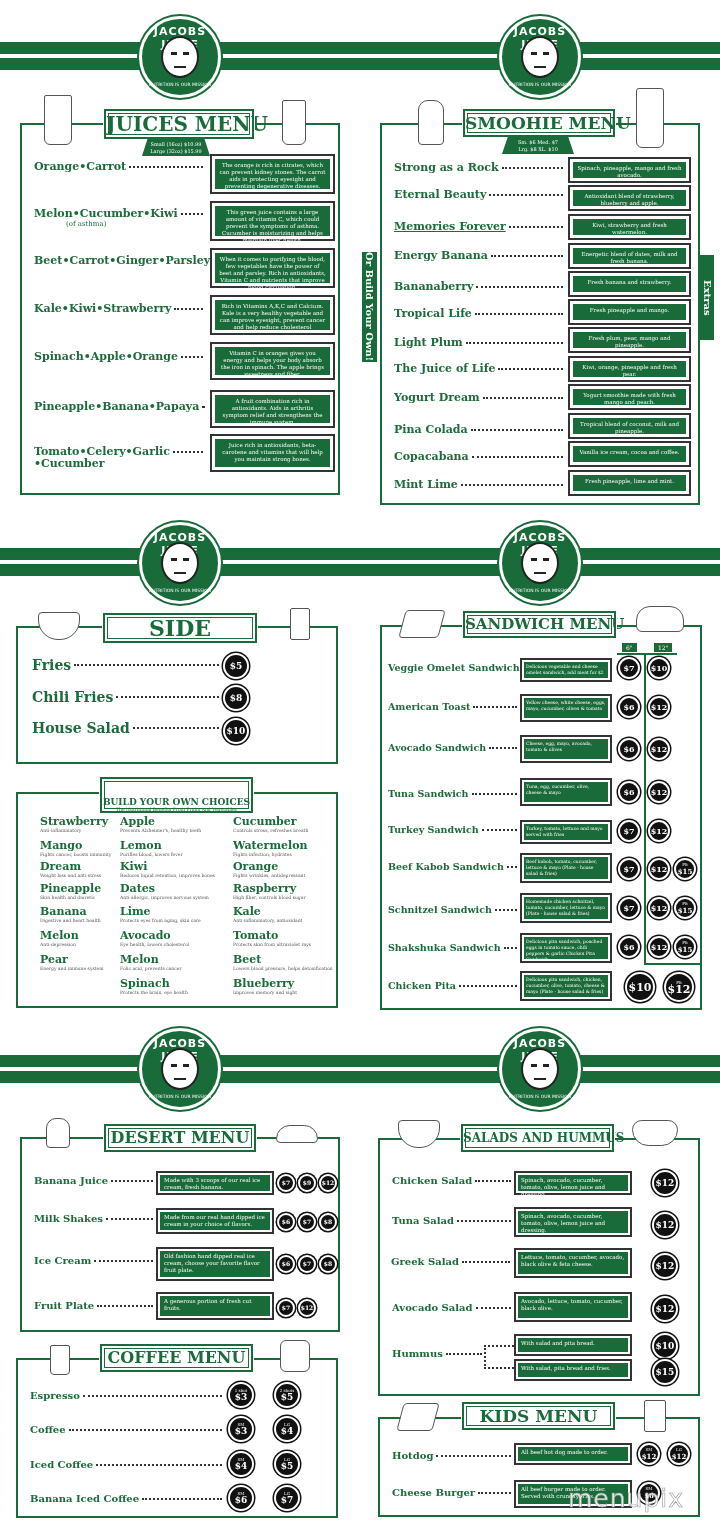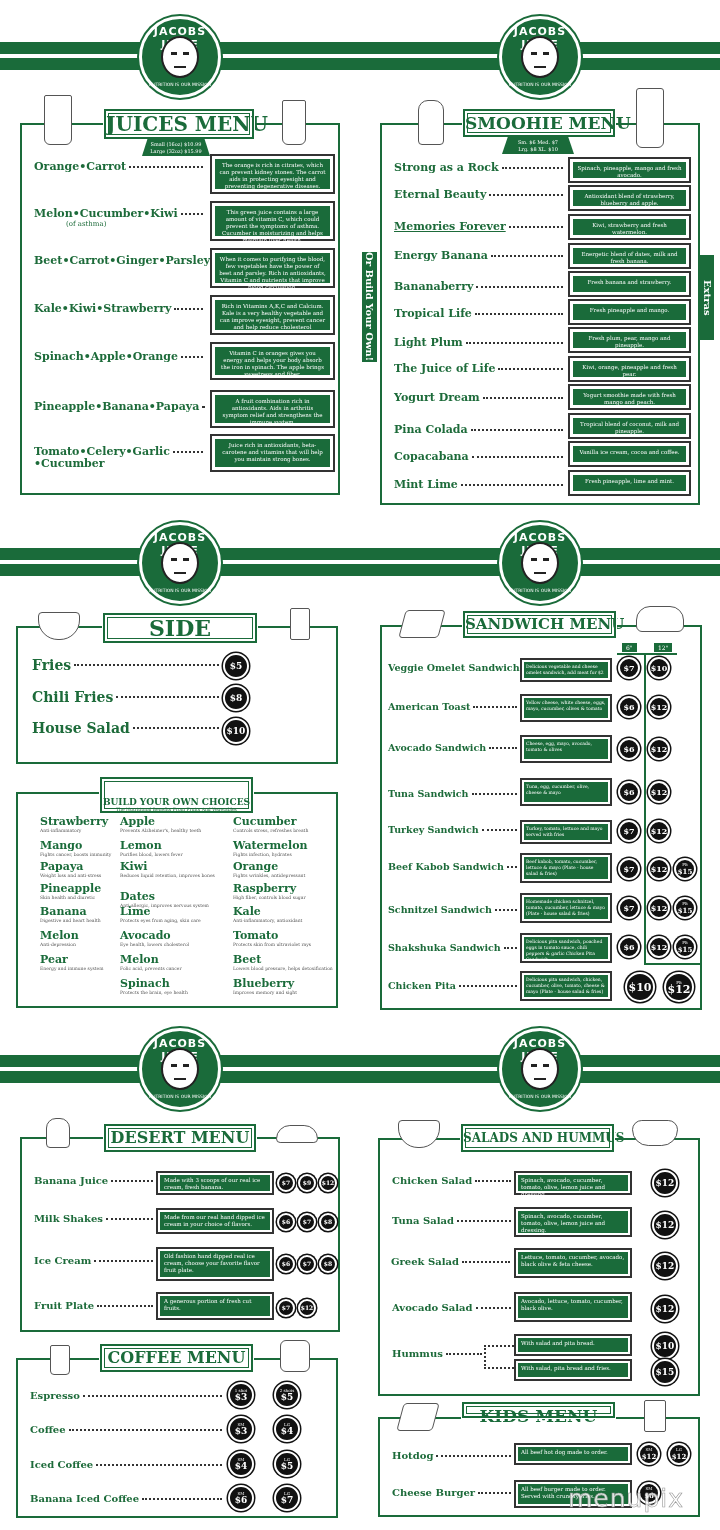--- a/index.html
+++ b/index.html
@@ -275,21 +275,21 @@
 
 <div class="choice" style="left:40px;top:816px;">
     <div class="cn">Strawberry</div>
     <div class="cd">Anti-inflammatory</div>
   </div>
 <div class="choice" style="left:40px;top:840px;">
     <div class="cn">Mango</div>
     <div class="cd">Fights cancer, boosts immunity</div>
   </div>
 <div class="choice" style="left:40px;top:861px;">
-    <div class="cn">Papaya</div>
+    <div class="cn">Dream</div>
     <div class="cd">Weight loss and anti-stress</div>
   </div>
 <div class="choice" style="left:40px;top:883px;">
     <div class="cn">Pineapple</div>
     <div class="cd">Skin health and diuretic</div>
   </div>
 <div class="choice" style="left:40px;top:906px;">
     <div class="cn">Banana</div>
     <div class="cd">Digestive and heart health</div>
   </div>
@@ -307,21 +307,21 @@
     <div class="cd">Prevents Alzheimer's, healthy teeth</div>
   </div>
 <div class="choice" style="left:120px;top:840px;">
     <div class="cn">Lemon</div>
     <div class="cd">Purifies blood, lowers fever</div>
   </div>
 <div class="choice" style="left:120px;top:861px;">
     <div class="cn">Kiwi</div>
     <div class="cd">Reduces liquid retention, improves bones</div>
   </div>
-<div class="choice" style="left:120px;top:883px;margin-top:8px;">
+<div class="choice" style="left:120px;top:883px;">
     <div class="cn">Dates</div>
     <div class="cd">Anti-allergic, improves nervous system</div>
   </div>
 <div class="choice" style="left:120px;top:906px;">
     <div class="cn">Lime</div>
     <div class="cd">Protects eyes from aging, skin care</div>
   </div>
 <div class="choice" style="left:120px;top:930px;">
     <div class="cn">Avocado</div>
     <div class="cd">Eye health, lowers cholesterol</div>
@@ -639,21 +639,21 @@
   </div>
 <div class="price" style="left:652px;top:1333px;">$10</div>
 <div class="desc left" style="left:514px;top:1359px;width:118px;height:22px;padding:2px;">
     <span style="font-size:5.5px;padding:2px 3px;">With salad, pita bread and fries.</span>
   </div>
 <div class="price" style="left:652px;top:1359px;">$15</div>
 
 <div class="frame" style="left:378px;top:1417px;width:322px;height:100px;"></div>
 <div class="icon" style="left:400px;top:1403px;width:36px;height:28px;border-radius:4px;transform:skewX(-15deg);"></div>
 <div class="icon" style="left:644px;top:1400px;width:22px;height:32px;border-radius:2px;"></div>
-<div class="title" style="left:462px;top:1402px;width:153px;height:16px;font-size:17px;line-height:24px;">KIDS MENU</div>
+<div class="title" style="left:462px;top:1402px;width:153px;height:28px;font-size:17px;line-height:24px;">KIDS MENU</div>
 
 <div class="row" style="left:392px;top:1450px;width:122px;">
     <span class="name" style="font-size:10px;">Hotdog</span>
     <span class="dots"></span>
   </div>
 <div class="desc left" style="left:514px;top:1443px;width:118px;height:22px;padding:2px;">
     <span style="font-size:5.5px;padding:2px 3px;">All beef hot dog made to order.</span>
   </div>
 <div class="price" style="left:638px;top:1443px;width:22px;height:22px;font-size:7px;">
     <small>SM</small>

